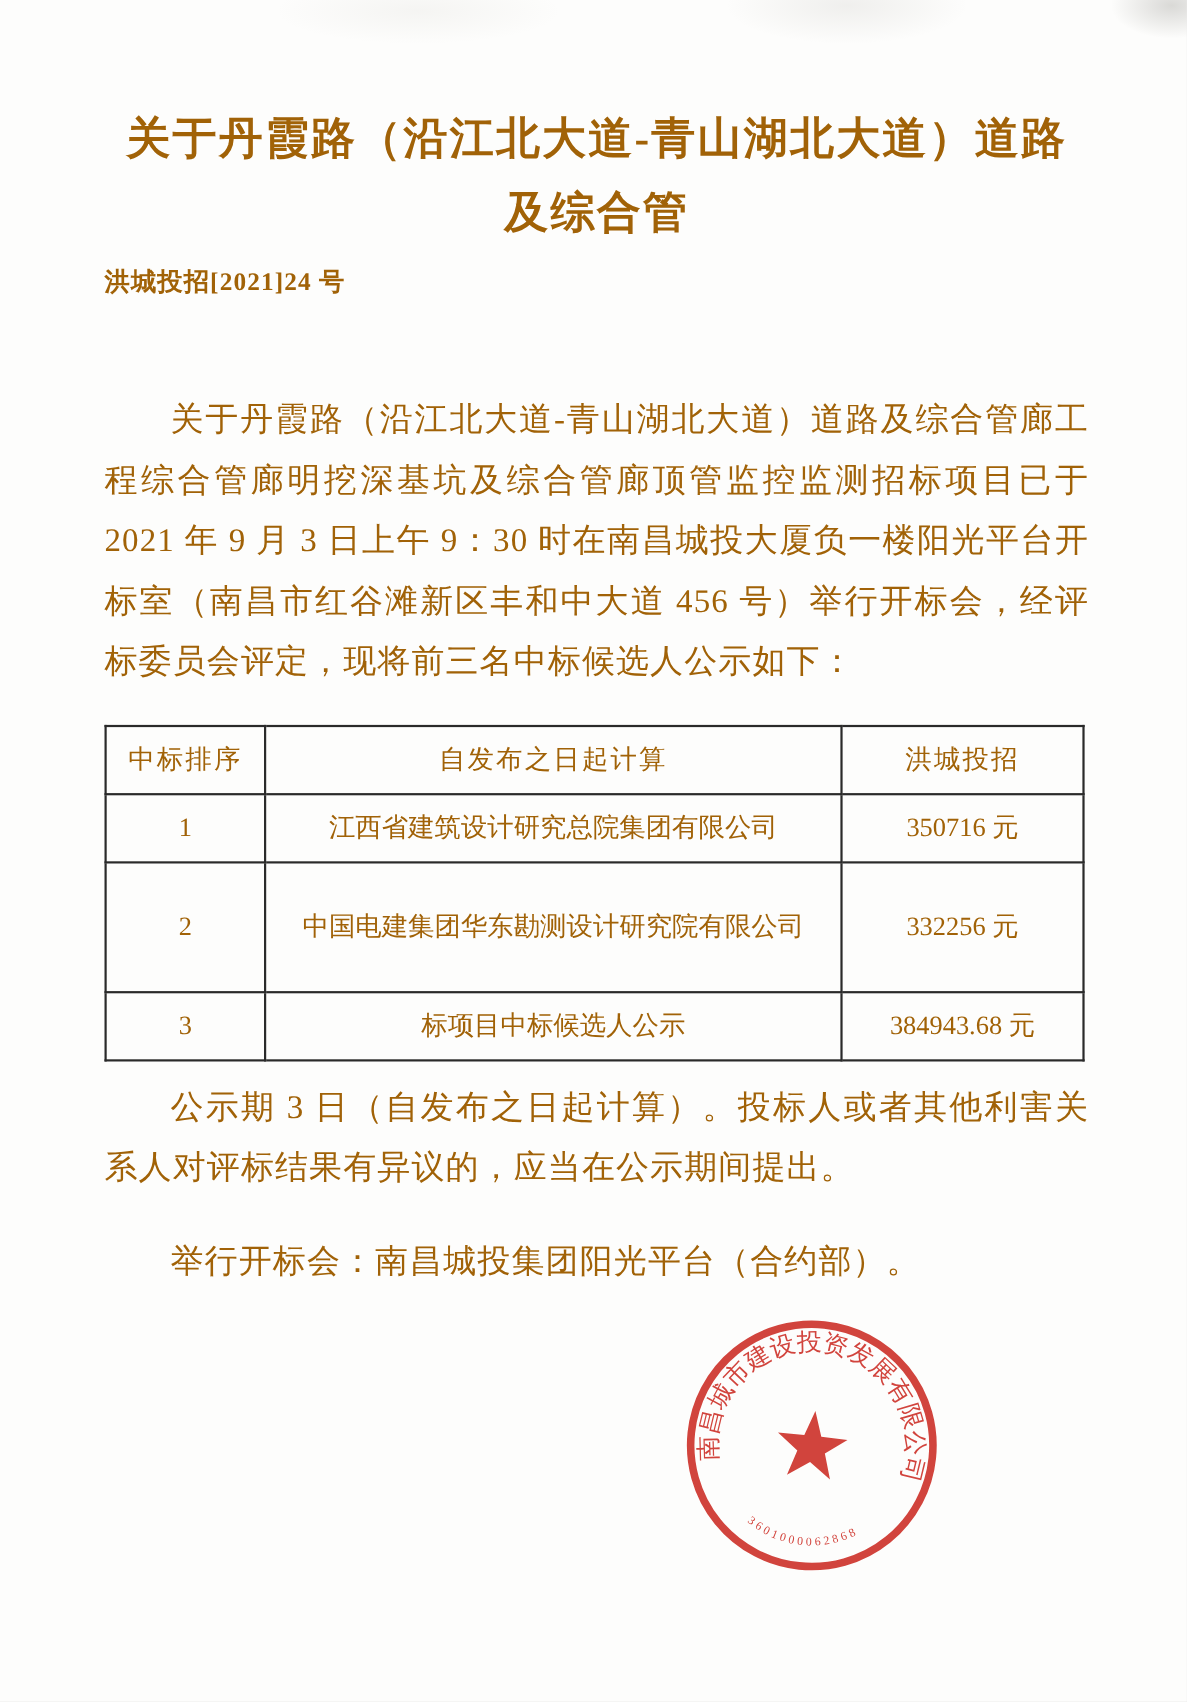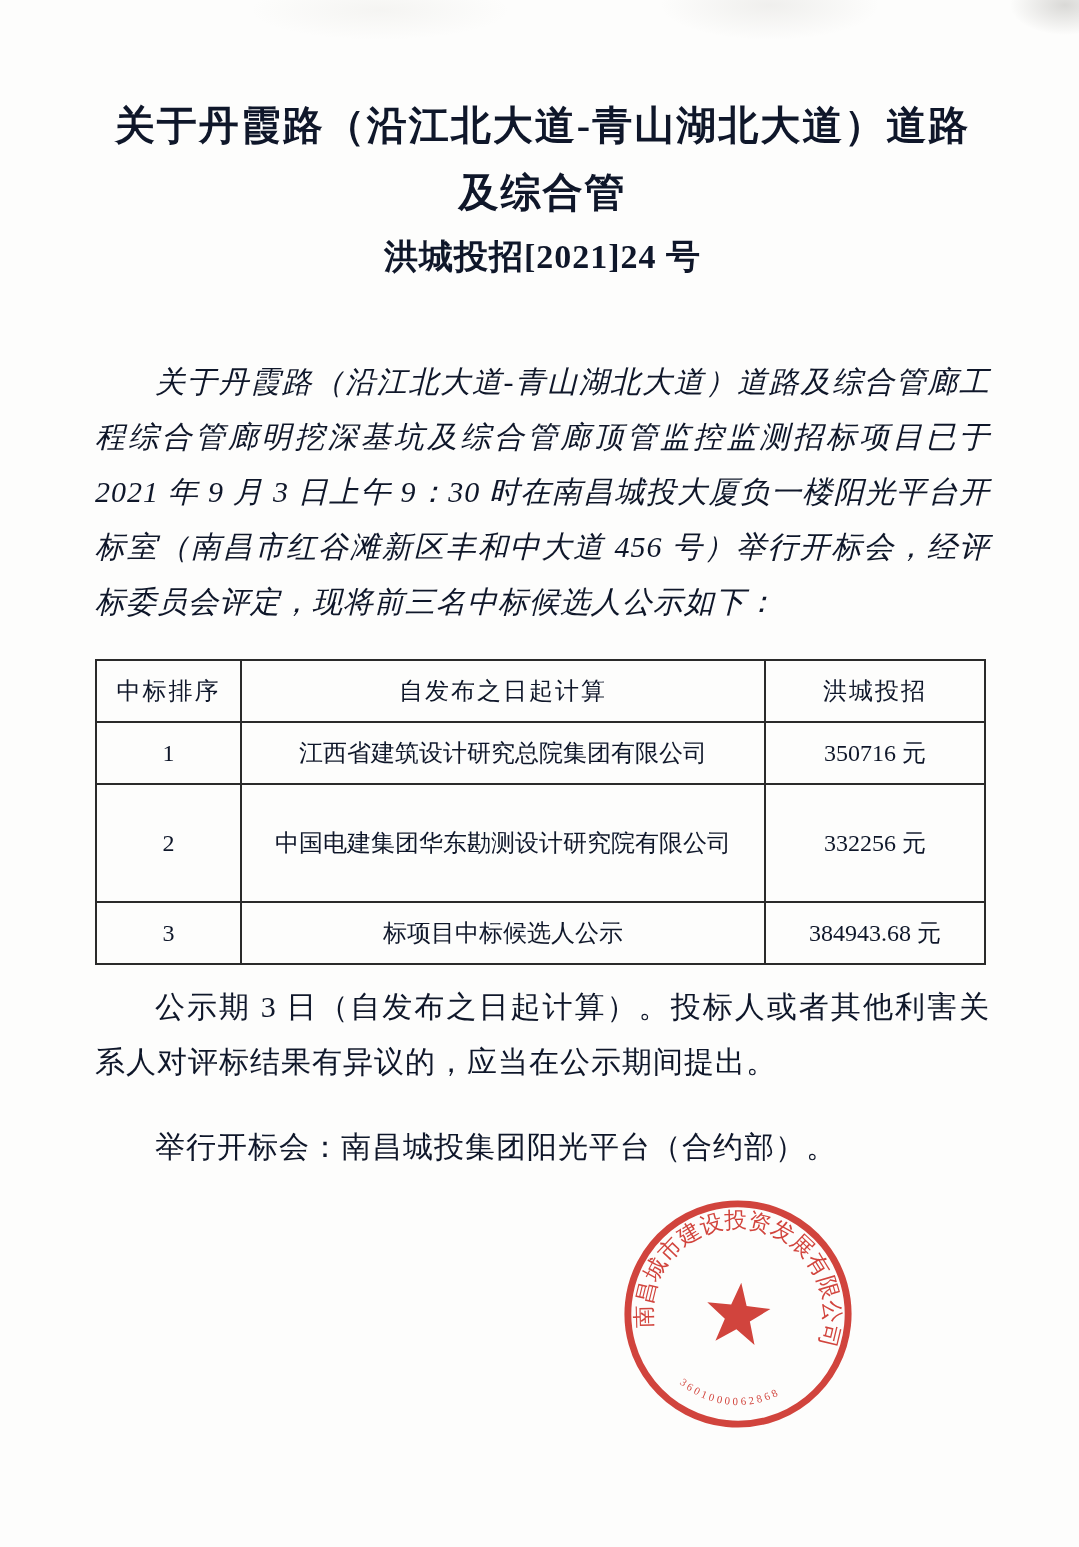--- a/index.html
+++ b/index.html
@@ -3,53 +3,53 @@
 <meta charset="utf-8">
 <style>
   html,body{margin:0;padding:0;background:#e8e8e8;}
   .page{
     position:relative;
     width:1079px;height:1547px;
     margin:0 auto;
     background:#fdfdfc;
     overflow:hidden;
     font-family:"Liberation Serif","DejaVu Serif",serif;
-    color:#0f172a;
+    color:#a16207;
   }
   
   .smudge{position:absolute;border-radius:50%;pointer-events:none;}
   .smudge-a{left:660px;top:-30px;width:220px;height:70px;background:radial-gradient(closest-side,rgba(120,115,105,.10),rgba(120,115,105,0));}
   .smudge-b{left:1010px;top:-25px;width:110px;height:60px;background:radial-gradient(closest-side,rgba(90,88,80,.22),rgba(90,88,80,0));}
   .smudge-c{left:250px;top:-20px;width:260px;height:60px;background:radial-gradient(closest-side,rgba(150,145,130,.08),rgba(150,145,130,0));}
 
   .content{position:absolute;left:95px;top:0;width:895px;}
 
   .title{
     margin-top:92px;
     text-align:center;
     font-size:40px;font-weight:bold;
     line-height:67px;
     letter-spacing:2px;
   }
   .doc-number{
     margin-top:6px;
-    text-align:center;
-    font-size:34px;font-weight:bold;
+    text-align:left;
+    font-size:23px;font-weight:bold;
     line-height:50px;
     letter-spacing:1px;
   }
   .para{
     font-size:30px;
     line-height:55px;
     text-align:justify;
     text-justify:inter-ideograph;
     text-indent:2em;
     letter-spacing:1px;
   }
-  .intro{margin-top:72px;font-style:italic;}
+  .intro{margin-top:72px;}
   .notice{margin-top:14px;}
   .plain-line{
     font-size:30px;line-height:55px;
     text-indent:2em;letter-spacing:1px;
   }
 
   table.candidates{
     width:889px;
     margin-top:6px;
     border-collapse:collapse;

